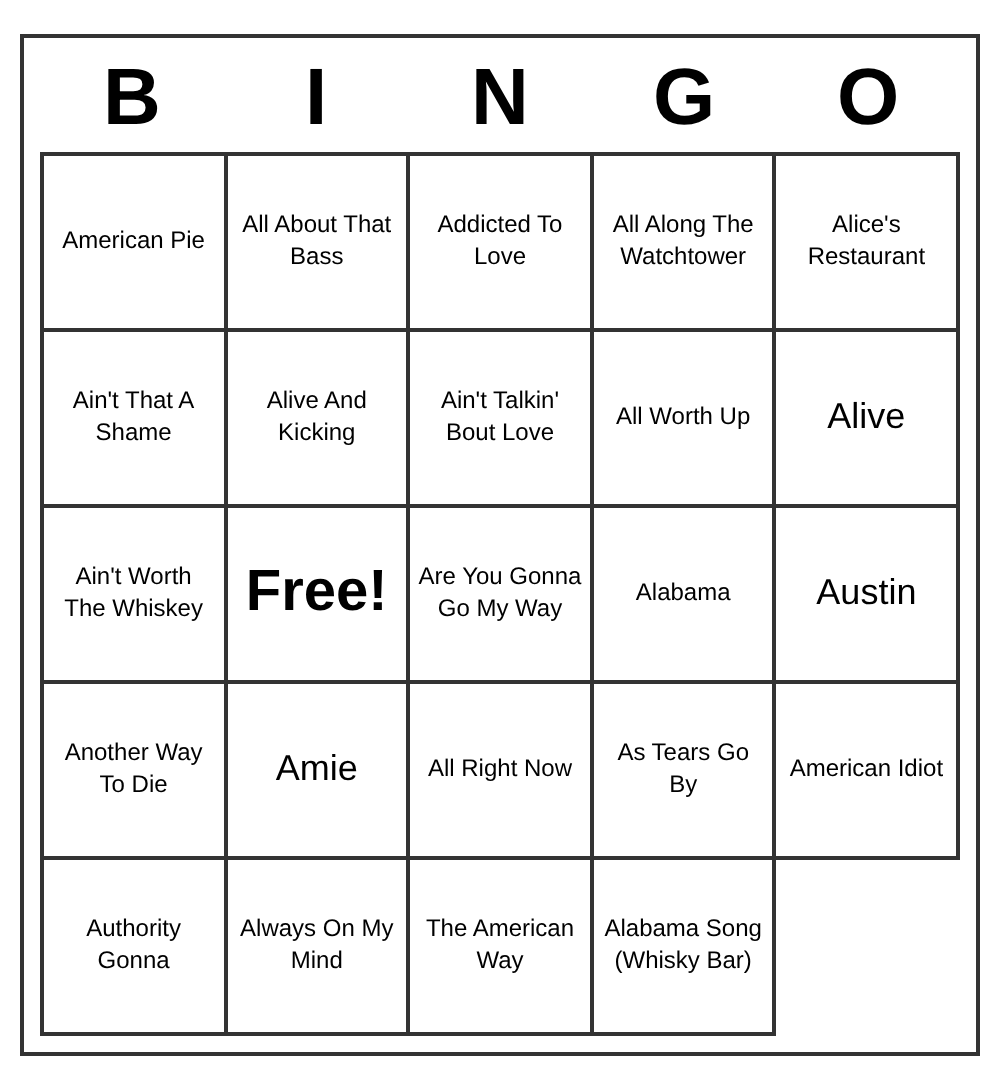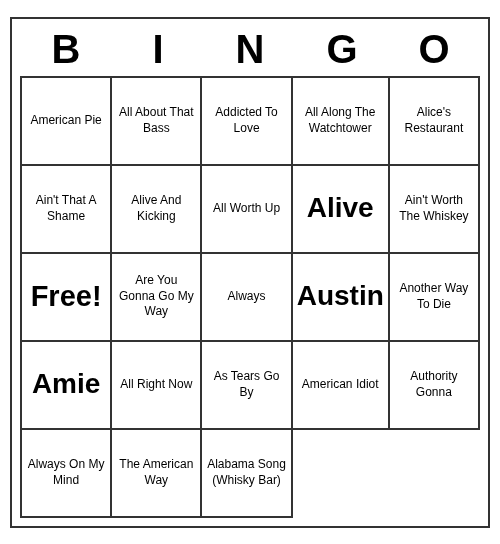--- a/index.html
+++ b/index.html
@@ -44,22 +44,22 @@
       justify-content: center;
       text-align: center;
       padding: 4px;
       font-family: Arial, sans-serif;
     }
     .bingo-cell .cell-text {
       font-size: 12px;
       line-height: 1.3;
     }
     .bingo-cell.large-text .cell-text {
-      font-size: 28px;
-      font-weight: bold;
+      font-size: 18px;
+      font-weight: normal;
     }
     .bingo-cell.free-cell .cell-text {
       font-size: 29px;
       font-weight: bold;
     }
   </style>
 </head>
 <body>
 
 <div class="bingo-card">
@@ -86,36 +86,39 @@
       <div class="bingo-cell">
         <span class="cell-text">Alice's Restaurant</span>
       </div>
       <div class="bingo-cell">
         <span class="cell-text">Ain't That A Shame</span>
       </div>
       <div class="bingo-cell">
         <span class="cell-text">Alive And Kicking</span>
       </div>
       <div class="bingo-cell">
+        <span class="cell-text">Ain't Talkin' Bout Love</span>
+      </div>
+      <div class="bingo-cell">
         <span class="cell-text">All Worth Up</span>
       </div>
       <div class="bingo-cell large-text">
         <span class="cell-text">Alive</span>
       </div>
       <div class="bingo-cell">
         <span class="cell-text">Ain't Worth The Whiskey</span>
       </div>
       <div class="bingo-cell free-cell">
         <span class="cell-text">Free!</span>
       </div>
       <div class="bingo-cell">
         <span class="cell-text">Are You Gonna Go My Way</span>
       </div>
       <div class="bingo-cell">
-        <span class="cell-text">Always</span>
+        <span class="cell-text">Alabama</span>
       </div>
       <div class="bingo-cell large-text">
         <span class="cell-text">Austin</span>
       </div>
       <div class="bingo-cell">
         <span class="cell-text">Another Way To Die</span>
       </div>
       <div class="bingo-cell large-text">
         <span class="cell-text">Amie</span>
       </div>

